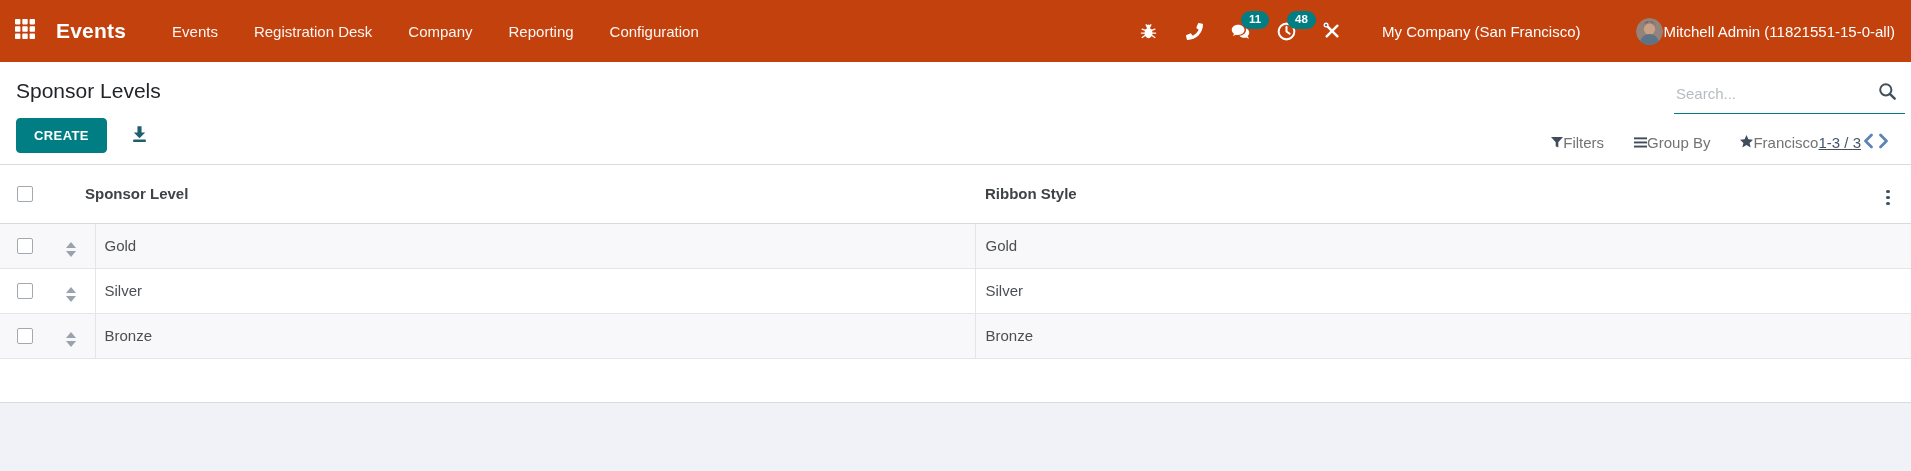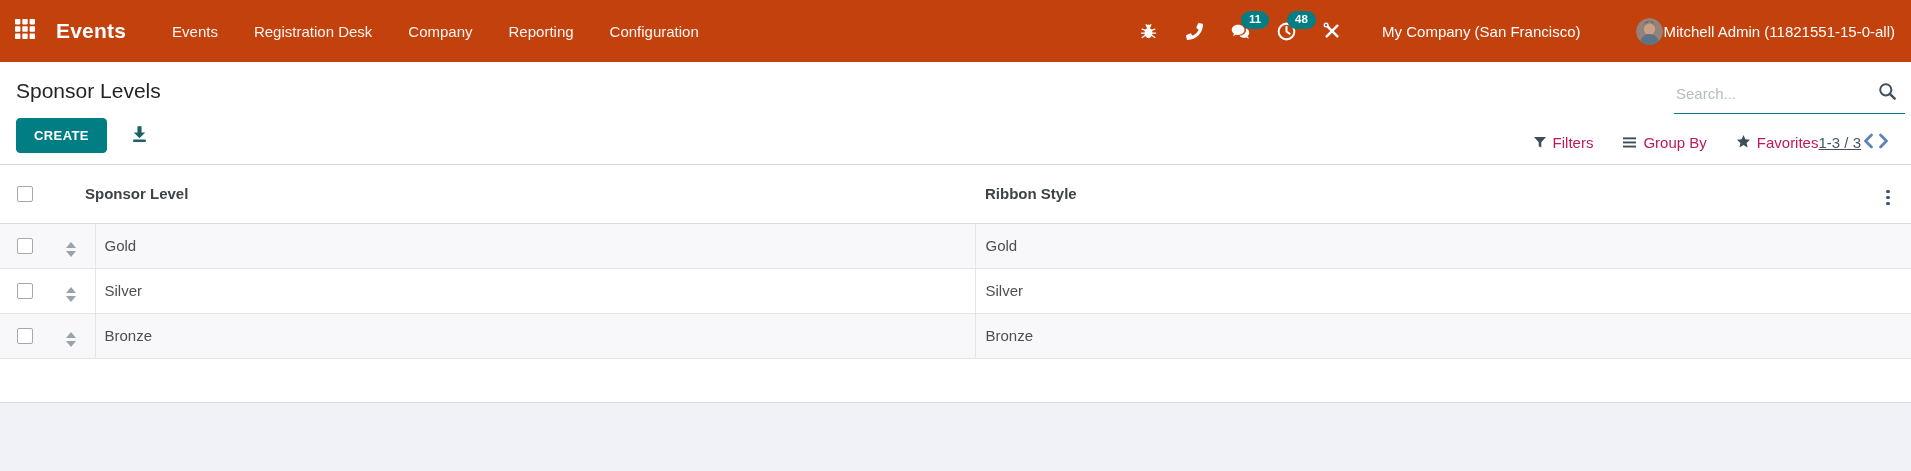--- a/index.html
+++ b/index.html
@@ -54,21 +54,21 @@
     padding: 7px 30px 10px 2px;
   }
   .search-input {
     width: 100%; border: none; outline: none; font-family: inherit;
     font-size: 15px; color: #4b4f54; background: transparent;
   }
   .search-input::placeholder { color: #b6bcc1; }
   .search-icon-btn { position: absolute; right: 8px; top: 4px; background: none; border: none; cursor: pointer; }
   .filter-row { margin-top: 17px; display: flex; align-items: center; padding-left: 14px; }
   .filter-menus { display: flex; align-items: center; gap: 30px; }
-  .filter-menu { display: flex; align-items: center; gap: 7px; font-size: 15px; color: #be185d; cursor: pointer; }
+  .filter-menu { display: flex; align-items: center; font-size: 15px; color: #737373; cursor: pointer; }
   .pager { margin-left: auto; display: flex; align-items: center; padding-right: 14px; text-decoration: underline; }
   .pager-value { font-size: 15px; color: #44556a; cursor: pointer; }
   .pager-btn { background: none; border: none; cursor: pointer; display: flex; padding: 2px; }
 
   
   .list-table { width: 100%; border-collapse: collapse; background: #f97316; table-layout: fixed; }
   .list-table thead th {
     height: 58px; text-align: left; font-size: 15px; font-weight: bold; color: #3e4347;
     border-bottom: 1px solid #d7dade; background: #fff; cursor: pointer;
   }
@@ -234,21 +234,21 @@
             </svg>
           </span>
           <span>Group By</span>
         </div>
         <div class="filter-menu">
           <span>
             <svg width="13" height="13" viewBox="0 0 13 13" fill="#3f4c5a">
               <polygon points="6.5,0 8.4,4.3 13,4.8 9.6,7.9 10.6,12.5 6.5,10.1 2.4,12.5 3.4,7.9 0,4.8 4.6,4.3"></polygon>
             </svg>
           </span>
-          <span>Favorites</span>
+          <span>Francisco</span>
         </div>
       </div>
 
       <div class="pager">
         <span class="pager-value">1-3 / 3</span>
         <button class="pager-btn">
           <span>
             <svg width="11" height="16" viewBox="0 0 11 16" fill="none">
               <polyline points="8.5,2 2.5,8 8.5,14" stroke="#5d83b7" stroke-width="2.8" stroke-linecap="round" stroke-linejoin="round"></polyline>
             </svg>

